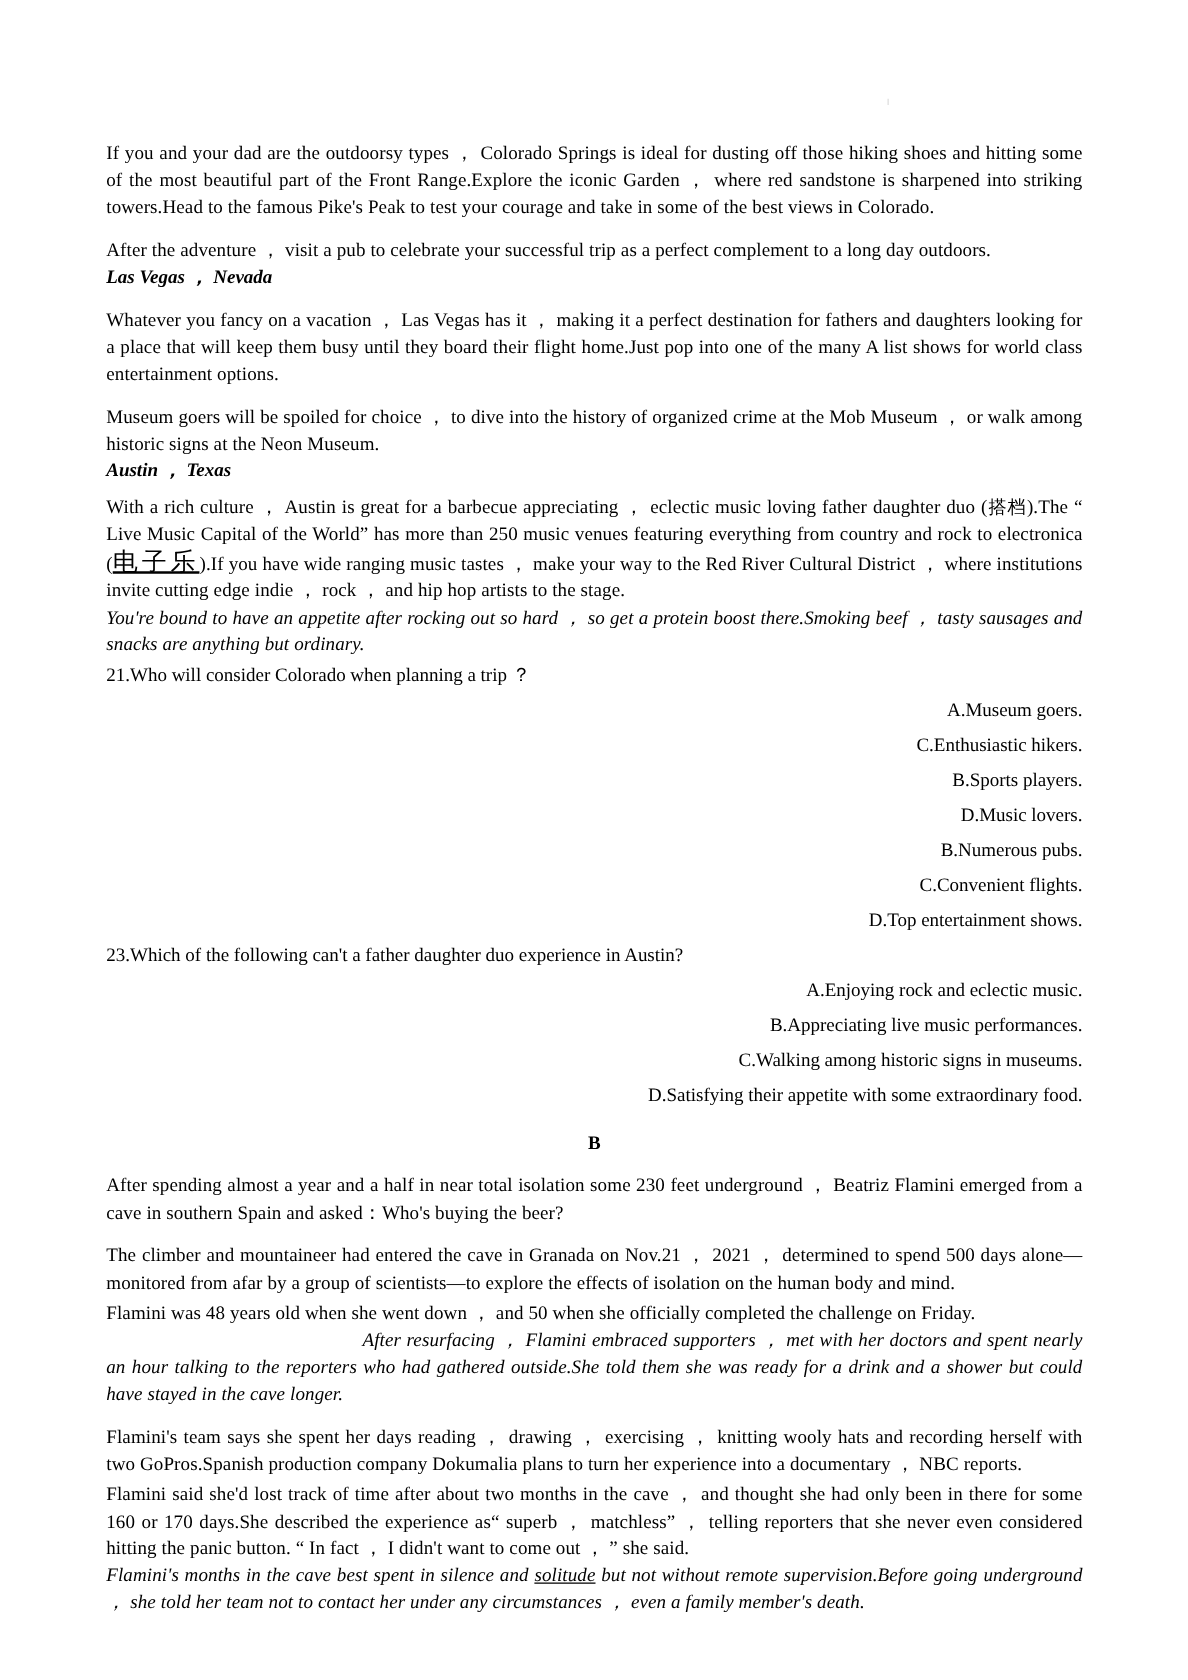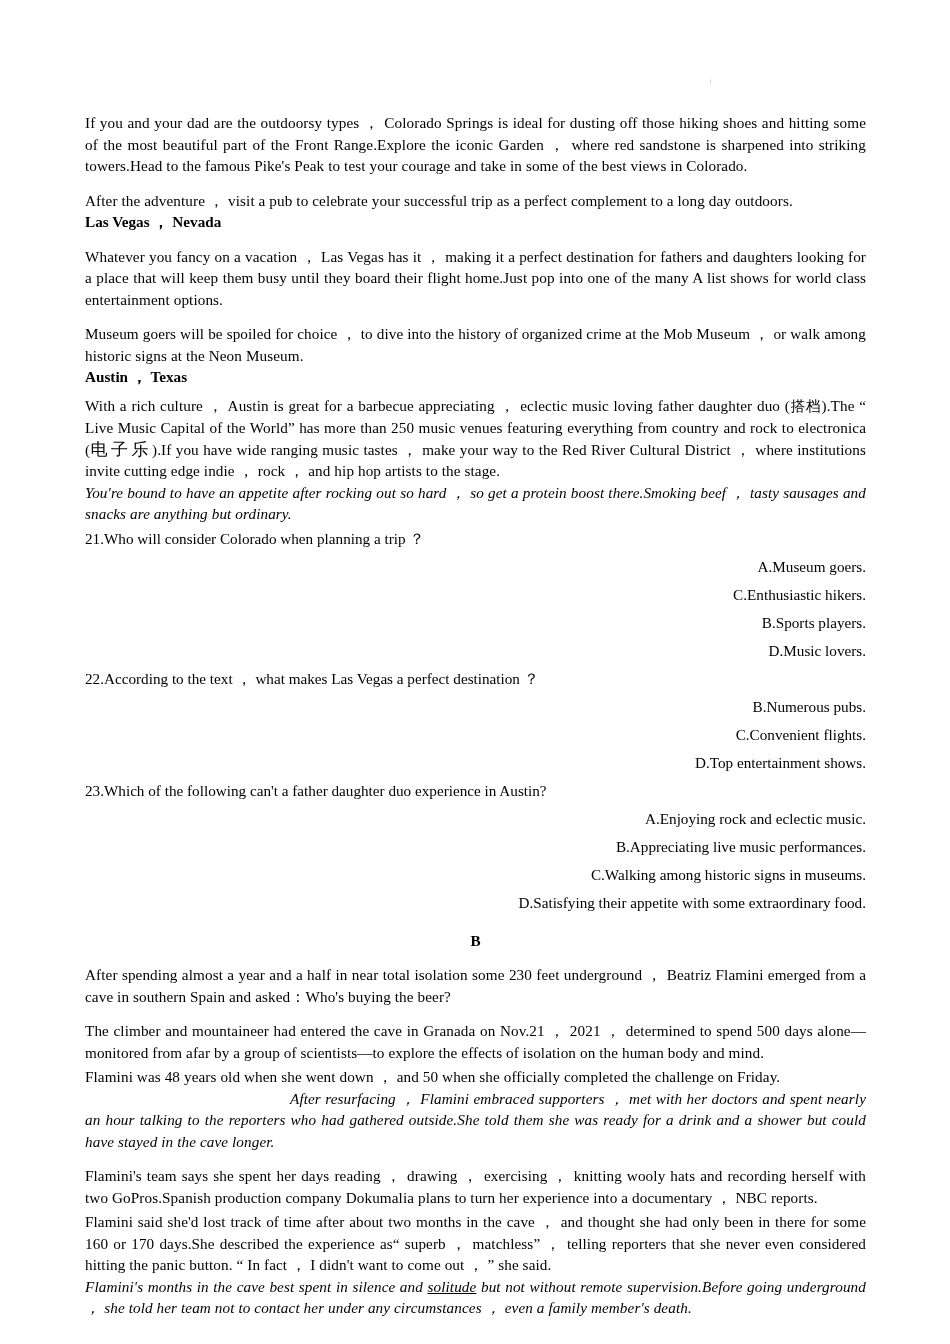--- a/index.html
+++ b/index.html
@@ -42,20 +42,21 @@
     margin-top: 0px;
     font-style: italic;
   }
   h3.subhead {
     margin: 0;
     padding: 0;
     font-size: 15.2px;
     line-height: 21.5px;
     font-weight: bold;
     text-align: left;
+    font-style: italic;
   }
   p.qline {
     margin: 0;
     padding: 0;
     font-size: 15.2px;
     line-height: 28px;
     text-align: left;
     font-family: Liberation Serif, serif;
   }
   p.optline {
@@ -75,22 +76,23 @@
   }
   .spacer-md { height: 13px; }
   .spacer-sm { height: 7px; }
   .spacer-xs { height: 3px; }
   .cjk {
     font-family: "DejaVu Sans", sans-serif;
     font-size: 14.5px;
   }
   .cjk-sp {
     font-family: "DejaVu Sans", sans-serif;
-    font-size: 17px;
+    font-size: 20px;
     letter-spacing: 3px;
+    text-decoration: underline;
   }
   u.vocab { text-decoration: underline; }
   .indent-big { display: inline-block; width: 205px; }
   .artifact {
     position: absolute;
     left: 710px;
     top: 79px;
     width: 1px;
     height: 5px;
     background: #dddddd;
@@ -128,21 +130,20 @@
     <p class="para"><span>With a rich culture ， Austin is great for a barbecue appreciating ， eclectic music loving father daughter duo (</span><span class="cjk">搭档</span><span>).The “ Live Music Capital of the World” has more than 250 music venues featuring everything from country and rock to electronica (</span><span class="cjk-sp">电子乐</span><span>).If you have wide ranging music tastes ， make your way to the Red River Cultural District ， where institutions invite cutting edge indie ， rock ， and hip hop artists to the stage.</span></p>
 
     <p class="para tight">You're bound to have an appetite after rocking out so hard ， so get a protein boost there.Smoking beef ， tasty sausages and snacks are anything but ordinary.</p>
 
     <p class="qline">21.Who will consider Colorado when planning a trip ？</p>
     <p class="optline">A.Museum goers.</p>
     <p class="optline">C.Enthusiastic hikers.</p>
     <p class="optline">B.Sports players.</p>
     <p class="optline">D.Music lovers.</p>
 
-    <p class="qline">22.According to the text ， what makes Las Vegas a perfect destination ？</p>
     <p class="optline">B.Numerous pubs.</p>
     <p class="optline">C.Convenient flights.</p>
     <p class="optline">D.Top entertainment shows.</p>
 
     <p class="qline">23.Which of the following can't a father daughter duo experience in Austin?</p>
     <p class="optline">A.Enjoying rock and eclectic music.</p>
     <p class="optline">B.Appreciating live music performances.</p>
     <p class="optline">C.Walking among historic signs in museums.</p>
     <p class="optline">D.Satisfying their appetite with some extraordinary food.</p>
 

